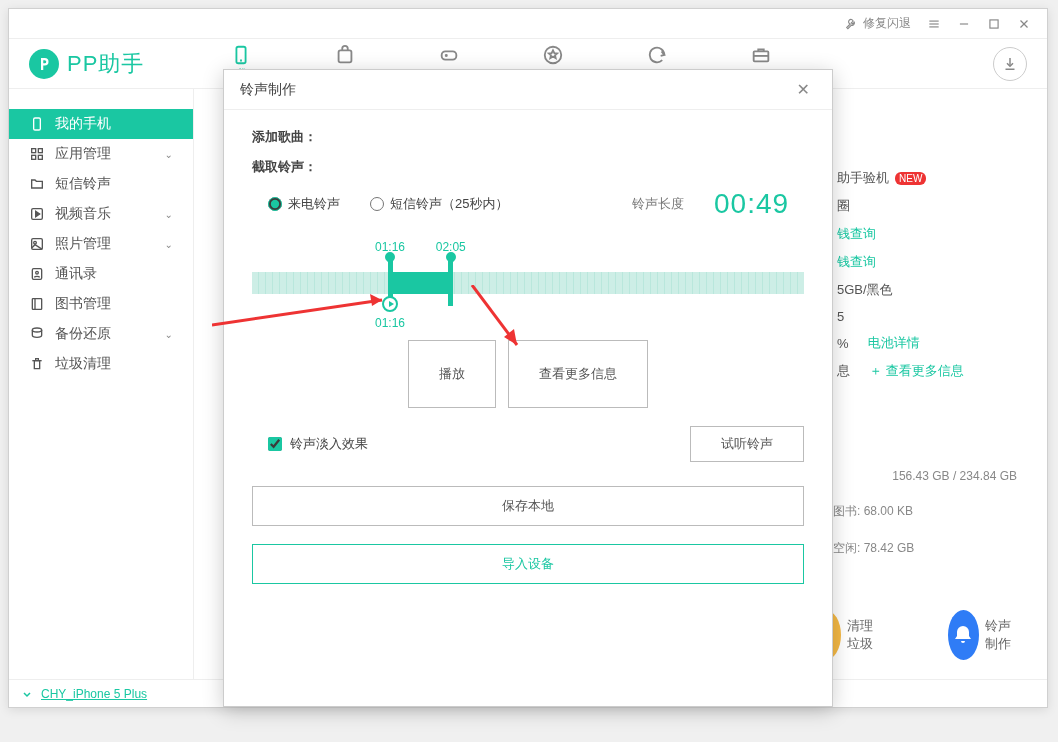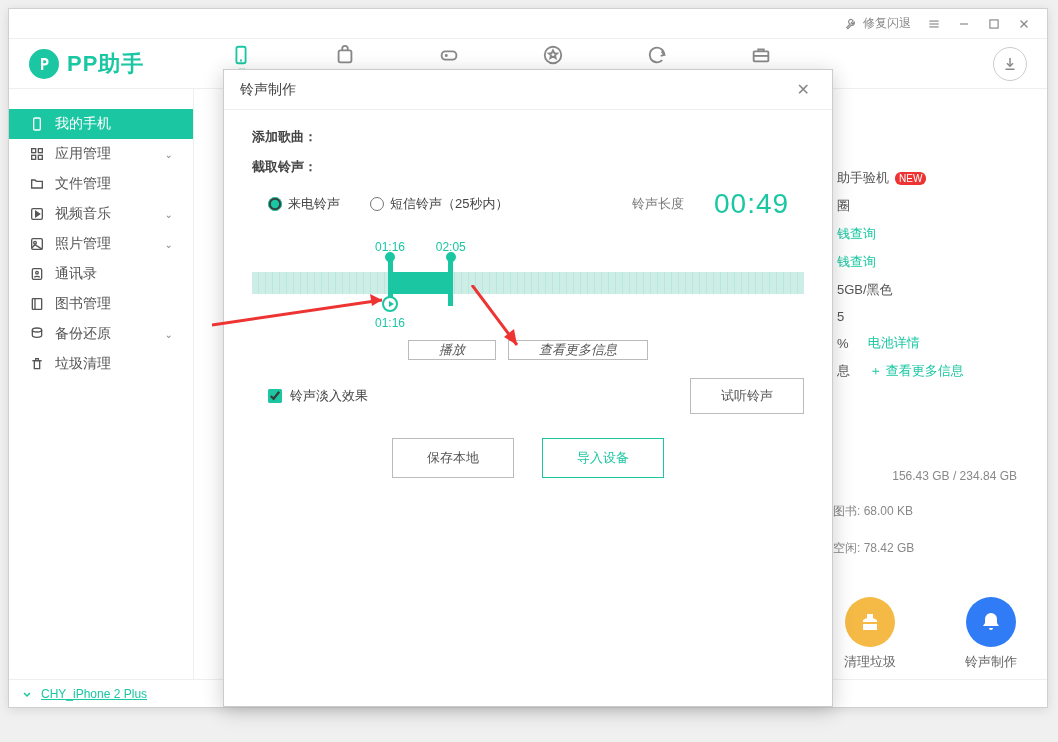--- a/index.html
+++ b/index.html
@@ -9,21 +9,21 @@
 
 
 .titlebar { height: 30px; display: flex; justify-content: flex-end; align-items: center; padding: 0 8px; border-bottom: 1px solid #eee; }
 .titlebar-item { padding: 4px 8px; color: #888; font-size: 12px; display: flex; align-items: center; gap: 4px; cursor: pointer; }
 .titlebar-item svg { width: 14px; height: 14px; }
 
 
 .navbar { height: 50px; display: flex; align-items: center; border-bottom: 1px solid #eee; padding: 0 20px; }
 .logo { display: flex; align-items: center; gap: 8px; margin-right: 80px; }
 .logo-icon { width: 30px; height: 30px; background: #1ac7a2; border-radius: 50%; position: relative; display:flex; align-items:center; justify-content:center;}
-.logo-text { font-size: 22px; color: #1ac7a2; font-weight: bold; letter-spacing: 1px;}
+.logo-text { font-size: 22px; color: #1ac7a2; font-weight: normal; letter-spacing: 1px;}
 .nav-tabs { display: flex; gap: 70px; flex: 1; }
 .nav-tab { display: flex; flex-direction: column; align-items: center; color: #777; cursor: pointer; font-size: 13px; padding: 4px 6px;}
 .nav-tab.active { color: #1ac7a2; border-bottom: 3px solid #1ac7a2; margin-bottom: -3px;}
 .nav-tab svg { width: 22px; height: 22px; }
 .download-circle { margin-left: auto; width: 34px; height: 34px; border: 1px solid #ccc; border-radius: 50%; display: flex; align-items: center; justify-content: center; color:#888; cursor: pointer; }
 
 
 .body { display: flex; height: calc(100% - 80px - 28px); }
 .sidebar { width: 185px; border-right: 1px solid #eee; padding-top: 20px; }
 .sidebar-item { display: flex; align-items: center; gap: 10px; padding: 0 20px; height: 30px; color: #555; cursor: pointer; font-size: 14px; position: relative;}
@@ -37,21 +37,21 @@
 .info-panel .link { color: #1ac7a2; cursor:pointer;}
 .info-panel .new-badge { background:#e33; color:#fff; font-size:10px; padding:1px 4px; border-radius:6px;}
 .storage-bar { position:absolute; right:30px; top:380px; width:200px; font-size:12px; color:#888;}
 .storage-row { margin:20px 0; display:flex; align-items:center; gap:6px;}
 .sq { width:10px; height:10px; display:inline-block;}
 
 .footer-actions { position:absolute; bottom: 36px; left: 220px; right: 30px; display:flex; align-items:center; }
 .footer-left { display:flex; gap:18px; font-size:13px; color:#666;}
 .footer-left span{display:flex; align-items:center; gap:4px; cursor:pointer;}
 .footer-right { margin-left:auto; display:flex; gap:42px;}
-.circle-btn { display:flex; flex-direction:column; align-items:center; gap:6px; font-size:13px; color:#666; cursor:pointer;margin-left:27px;}
+.circle-btn { display:flex; flex-direction:row; align-items:center; gap:6px; font-size:13px; color:#666; cursor:pointer;margin-left:27px;}
 .circle-btn .circ { width:50px; height:50px; border-radius:50%; display:flex; align-items:center; justify-content:center; color:#fff;}
 
 
 .statusbar { position:absolute; bottom:0; left:0; right:0; height:28px; border-top:1px solid #eee; display:flex; align-items:center; padding:0 12px; gap:8px; color:#1ac7a2; font-size:12px;}
 .statusbar .dev { text-decoration: underline; cursor:pointer;}
 
 
 .overlay { position:absolute; inset: 60px 0 0 0; display:flex; justify-content:center; pointer-events:none;}
 .dialog { width: 610px; background:#fff; border:1px solid #ccc; box-shadow: 0 4px 20px rgba(0,0,0,.2); pointer-events:auto; }
 .dlg-header { height:40px; display:flex; align-items:center; padding:0 16px; border-bottom:1px solid #eee; font-size:14px; color:#444;}
@@ -72,25 +72,25 @@
 .handle .stem{ width:5px; height:100%; background:#1ac7a2; margin:auto;}
 .handle .cap{ position:absolute; top:-8px; left:4px; width:10px; height:10px; background:#1ac7a2; border-radius:50% 50% 50% 0; transform:rotate(-45deg);}
 .time-label { position:absolute; top:0; font-size:12px; color:#1ac7a2; transform:translateX(-50%);}
 .playhead { position:absolute; top:56px; width:16px; height:16px; border:2px solid #1ac7a2; border-radius:50%; background:#fff; transform:translateX(-50%); display:flex; align-items:center; justify-content:center;}
 .playhead::after{content:""; border-left:5px solid #1ac7a2; border-top:3px solid transparent; border-bottom:3px solid transparent; margin-left:2px;}
 .play-time { position:absolute; top:76px; transform:translateX(-50%); font-size:12px; color:#1ac7a2;}
 .arrow { position:absolute; pointer-events:none;}
 .arrow line { stroke:#e33; stroke-width:3;}
 .arrow polygon { fill:#e33;}
 .btn-row { display:flex; gap:12px; justify-content:center; margin:10px 0 18px 0;}
-.btn-row .btn-outline{ padding:0 30px;font-style:italic;}
+.btn-row .btn-outline{ padding:24px 30px;}
 .fade-row { display:flex; align-items:center; margin:4px 0 24px 16px;}
 .fade-row label{display:flex; align-items:center; gap:8px; cursor:pointer;}
 .fade-row .btn-outline{ margin-left:auto; padding:8px 30px;}
-.dlg-footer { display:flex; gap:28px; justify-content:center; padding: 0 0 10px 0;}
+.dlg-footer { display:flex; gap:18px; justify-content:center; padding: 0 0 10px 0; flex-direction: column;}
 .dlg-footer .btn-outline{ padding:10px 34px;}
 .btn-primary { border:1px solid #1ac7a2; color:#1ac7a2;}
 
 input[type=radio], input[type=checkbox]{ accent-color:#1ac7a2; width:14px; height:14px;}
 </style>
 </head>
 <body>
 
 <div class="window">
 
@@ -201,21 +201,21 @@
             <rect x="4" y="14" width="6" height="6"></rect>
             <rect x="14" y="14" width="6" height="6"></rect>
           </svg>
         <span>应用管理</span>
         <span class="chev">⌄</span>
       </div>
       <div class="sidebar-item">
         <svg viewBox="0 0 24 24" fill="none" stroke="#555" stroke-width="2">
             <path d="M4 6h5l2 2h9v10H4z"></path>
           </svg>
-        <span>文件管理</span>
+        <span>短信铃声</span>
       </div>
       <div class="sidebar-item">
         <svg viewBox="0 0 24 24" fill="none" stroke="#555" stroke-width="2">
             <rect x="4" y="4" width="16" height="16" rx="2"></rect>
             <polygon points="10,8 16,12 10,16" fill="#555"></polygon>
           </svg>
         <span>视频音乐</span>
         <span class="chev">⌄</span>
       </div>
       <div class="sidebar-item">
@@ -347,21 +347,21 @@
           </div>
           <span>铃声制作</span>
         </div>
     </div>
   </div>
 
   <div class="statusbar">
     <svg width="12" height="12" viewBox="0 0 24 24" fill="none" stroke="#1ac7a2" stroke-width="3">
         <polyline points="6 10 12 16 18 10"></polyline>
       </svg>
-    <span class="dev">CHY_iPhone 2 Plus</span>
+    <span class="dev">CHY_iPhone 5 Plus</span>
   </div>
 
   <div class="overlay">
     <div class="dialog">
       <div class="dlg-header">
         <span>铃声制作</span>
         <span class="close">✕</span>
       </div>
       <div class="dlg-body">
         <div class="sec-label">添加歌曲：</div>

